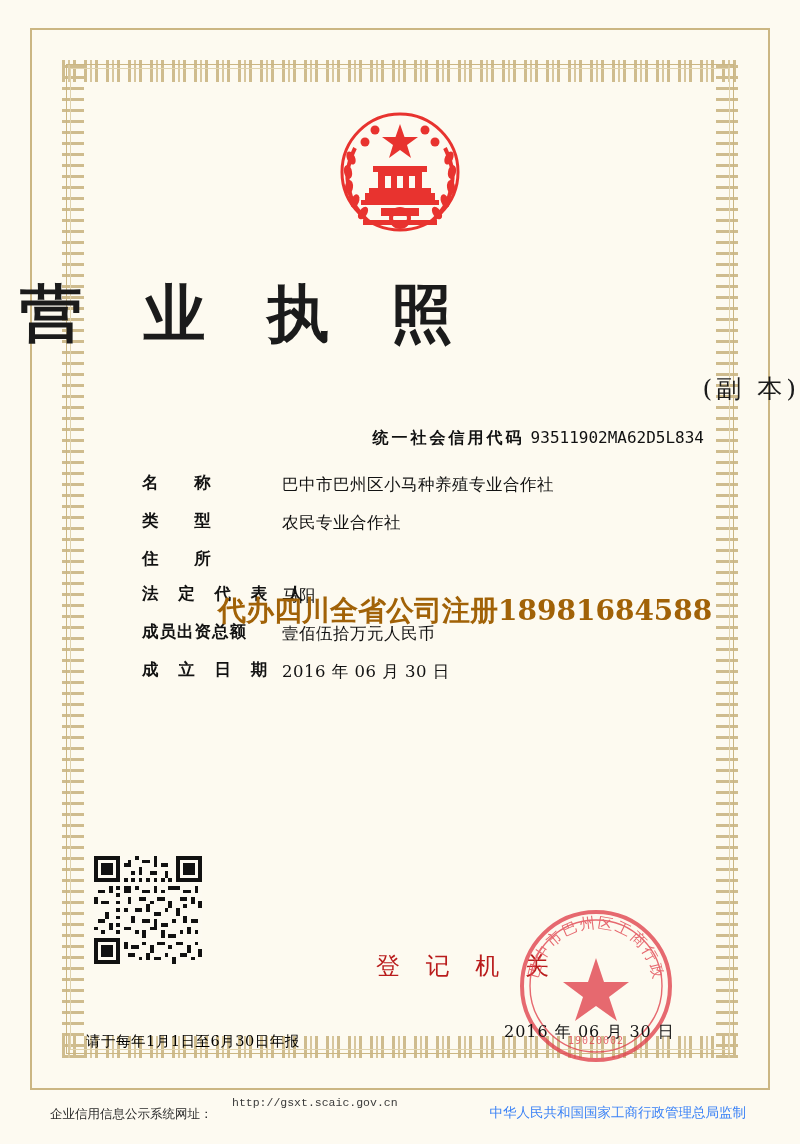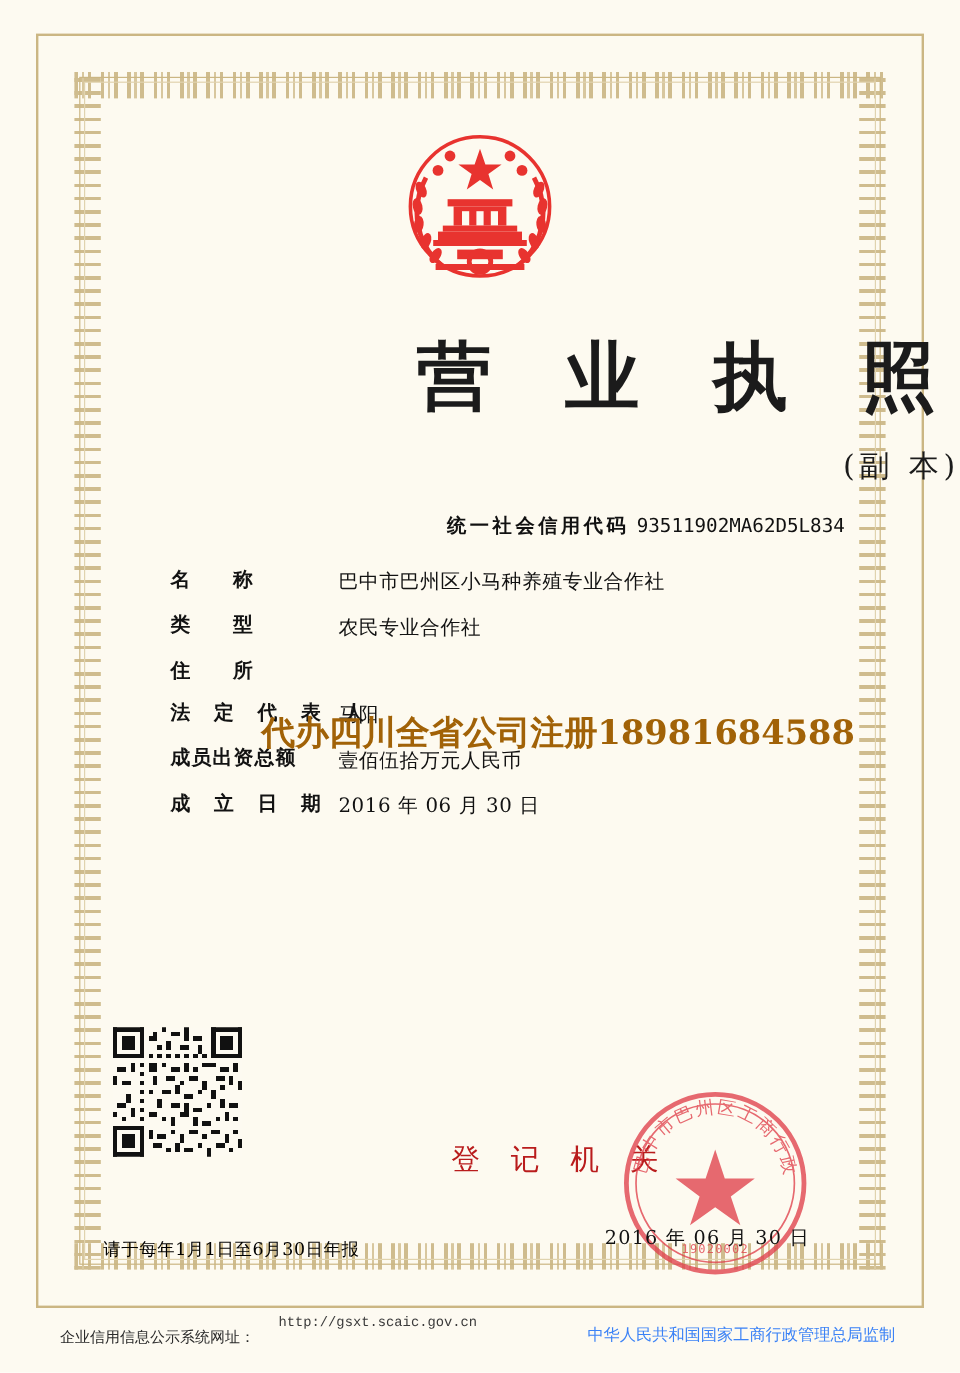--- a/index.html
+++ b/index.html
@@ -77,21 +77,21 @@
     transform: translateX(-50%);
     width: 130px;
     height: 150px;
   }
 
   
   .doc-title {
     position: absolute;
     left: 0; right: 0;
     top: 272px;
-    text-align: right;
+    text-align: left;
     font-family: "DejaVu Serif", serif;
     font-size: 62px;
     letter-spacing: 20px;
     font-weight: 700;
     color: #1b1b1b;
     text-indent: 20px;
   }
   .doc-subtitle {
     position: absolute;
     left: 0; right: 0;

